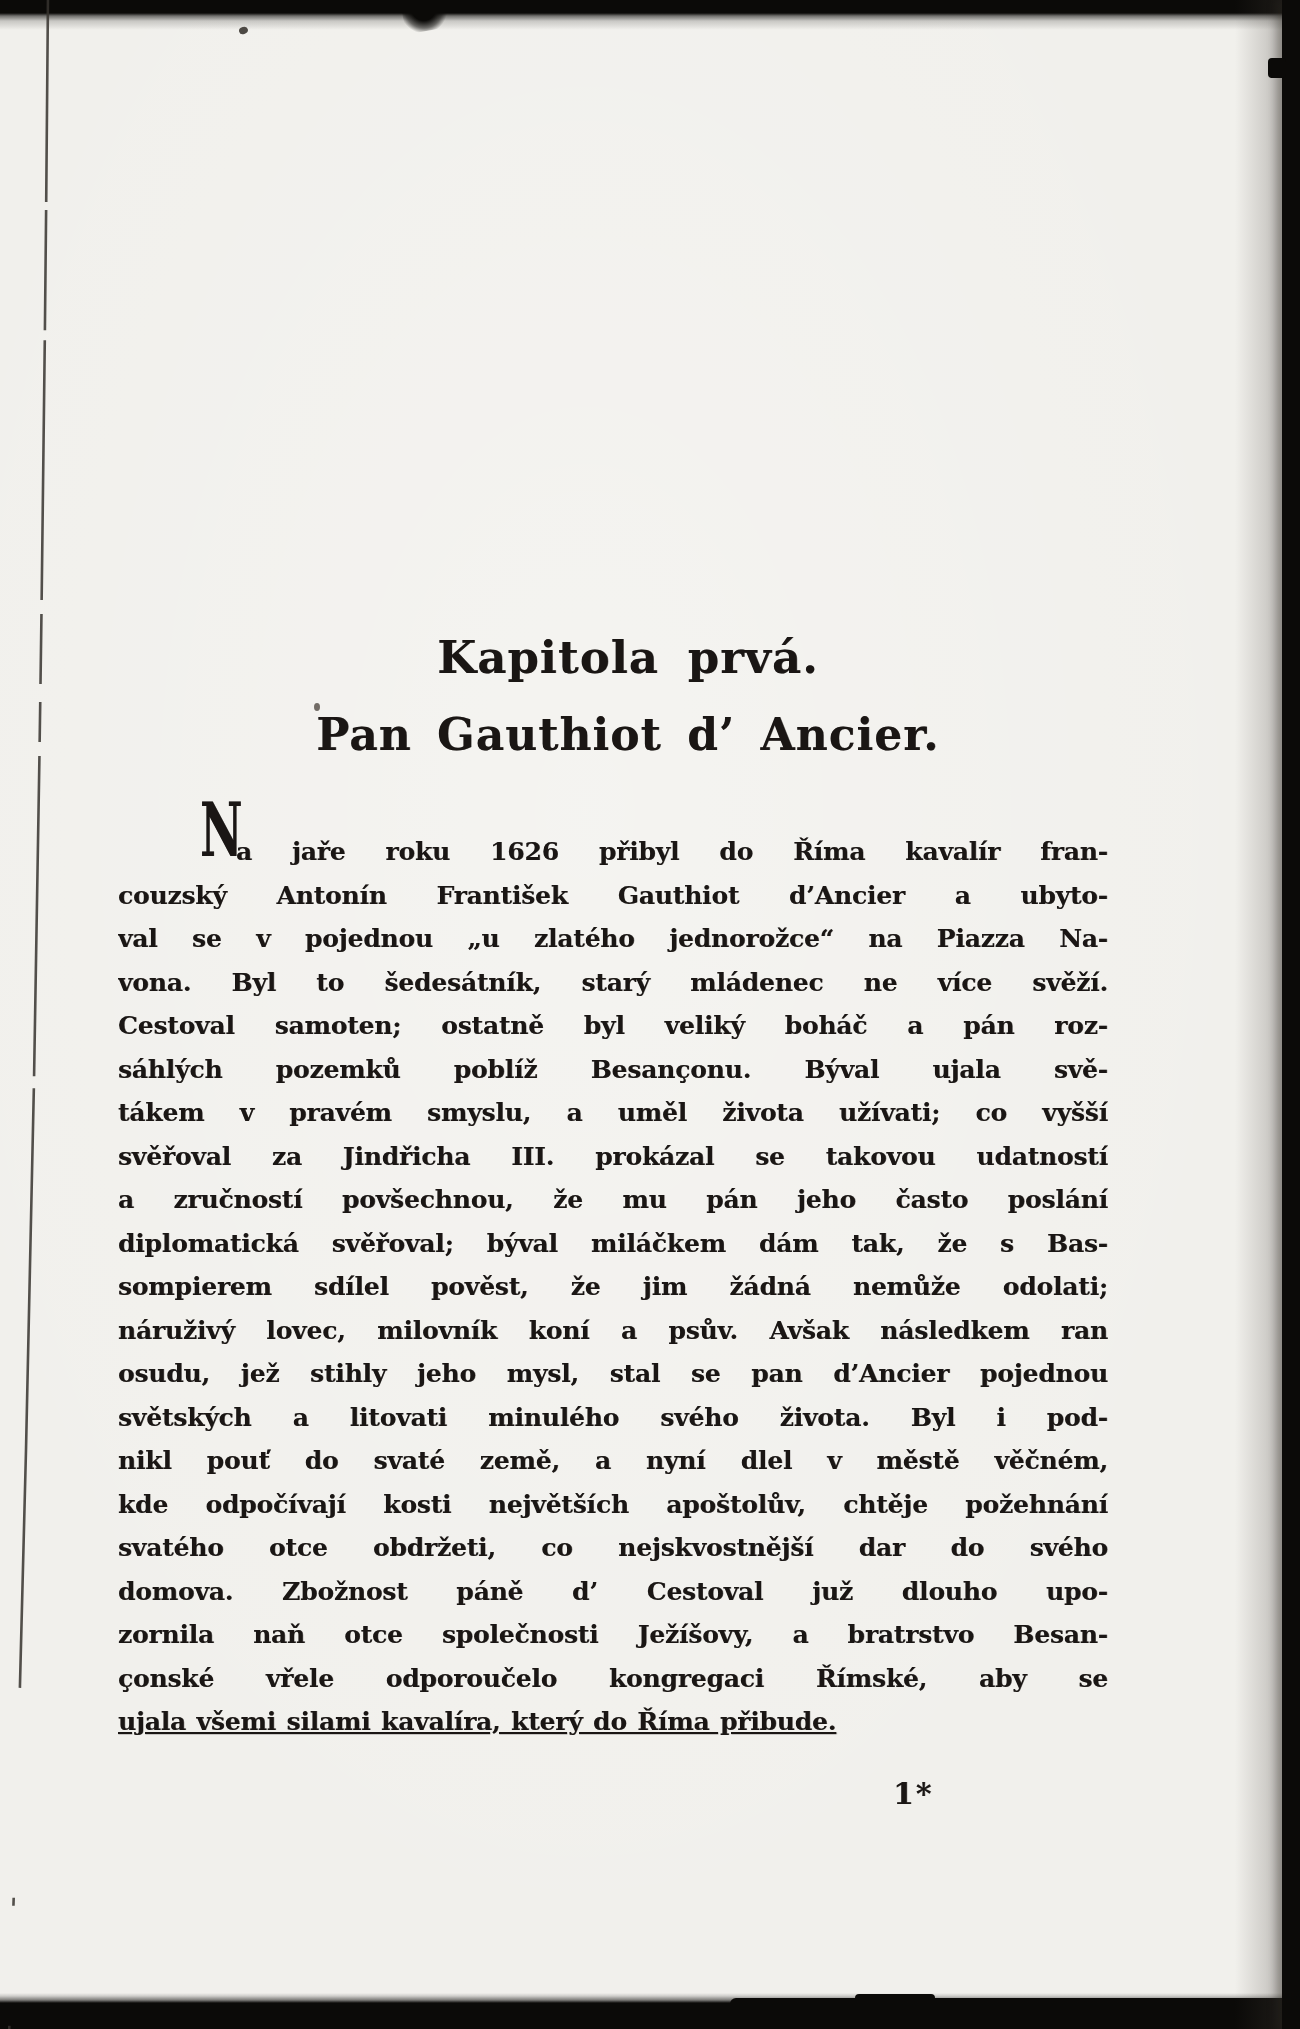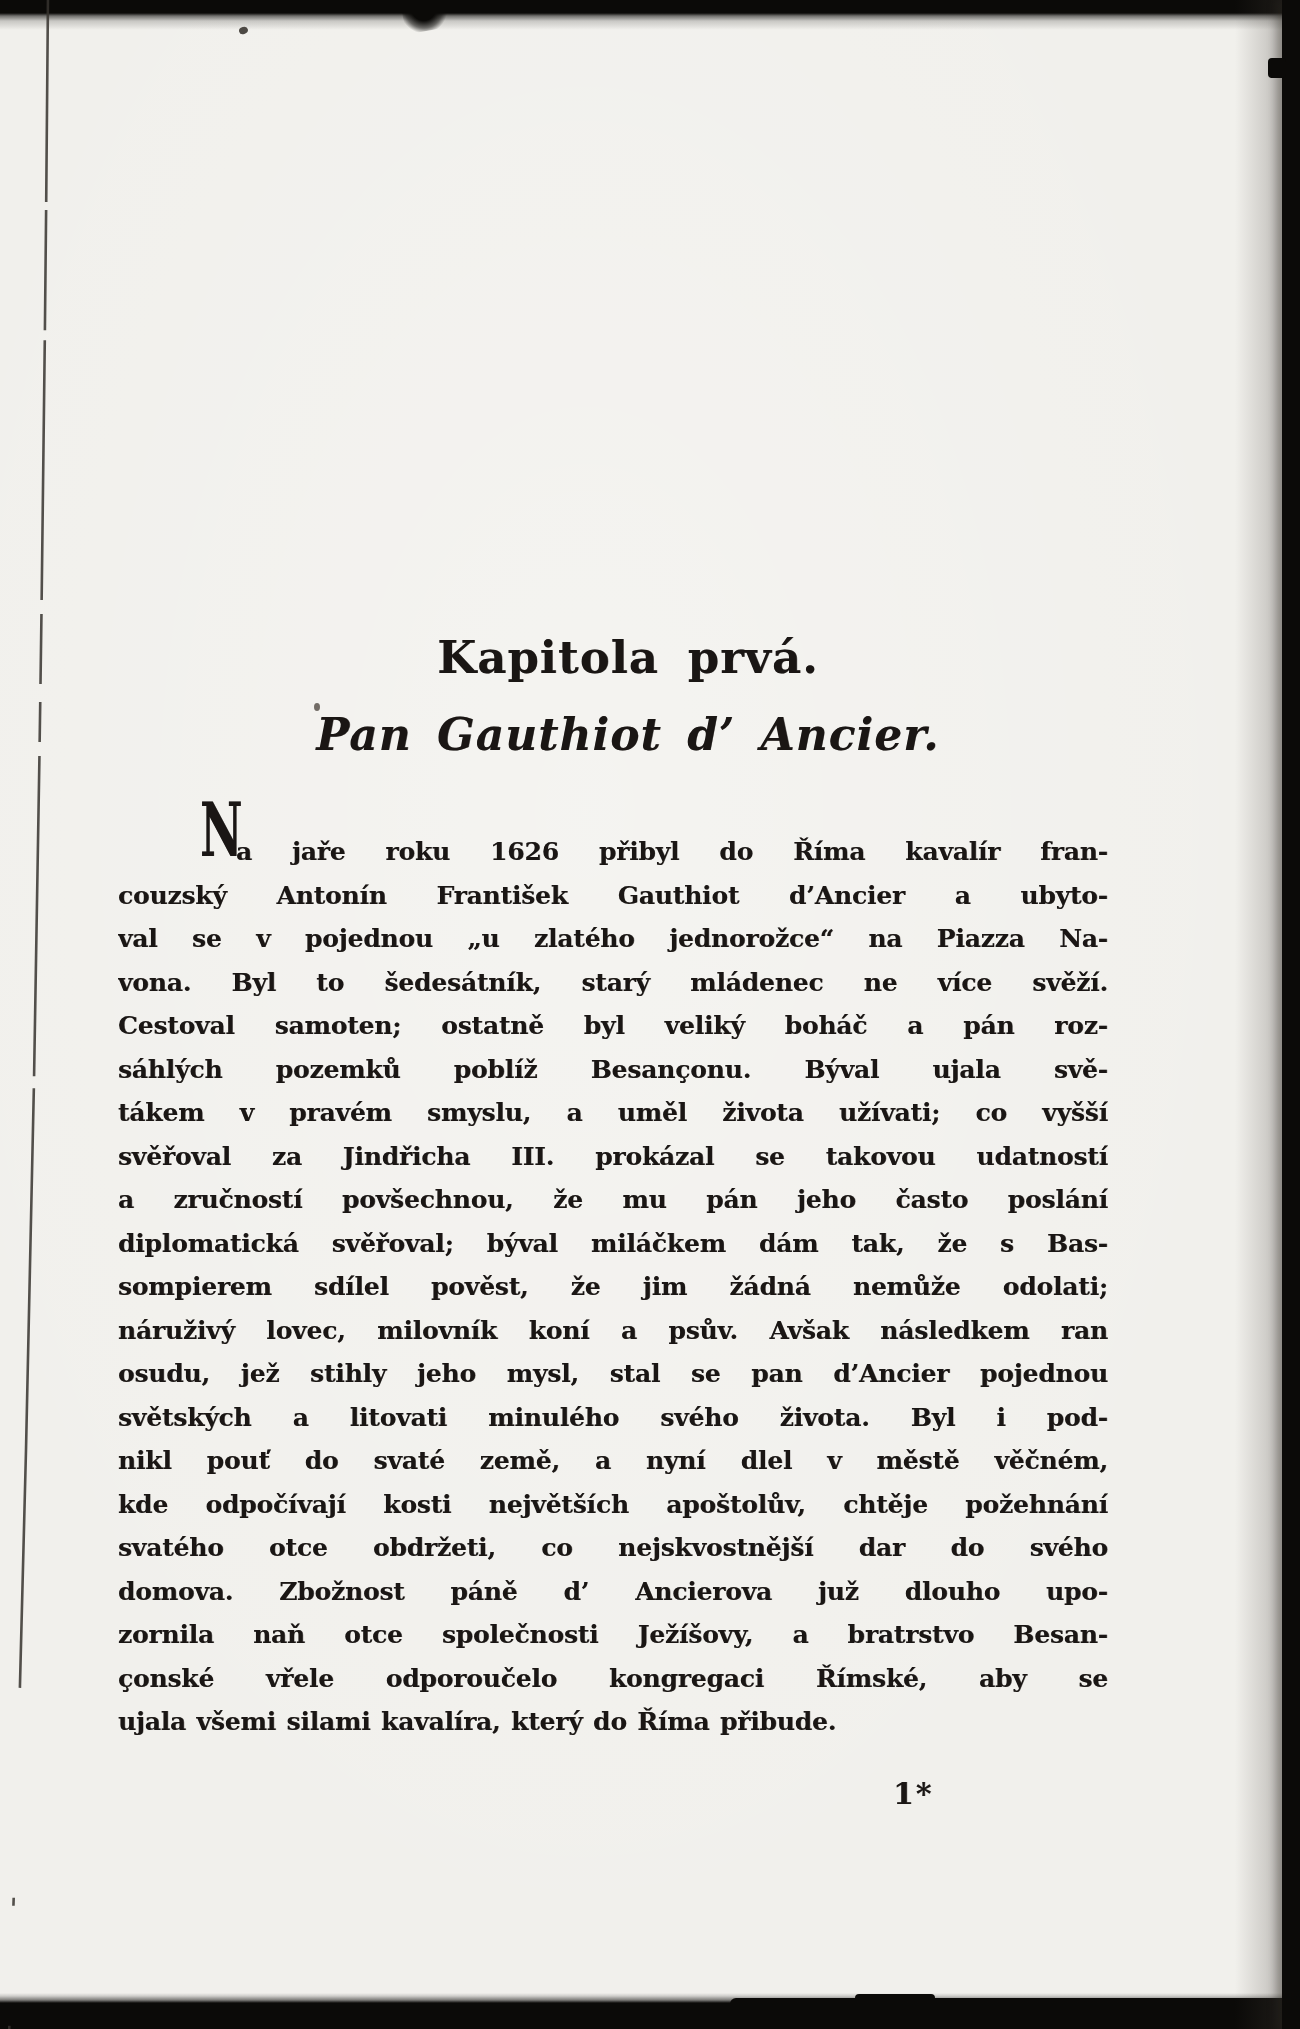--- a/index.html
+++ b/index.html
@@ -64,32 +64,32 @@
   .speck-c{left:325px;top:721px;width:5px;height:6px;background:#736d64;opacity:.8;}
   
   .fold-line{position:absolute;left:0;top:0;pointer-events:none;}
   
   .ink{color:var(--ink);text-shadow:0.4px 0.4px 0.6px rgba(26,22,20,0.5);}
   .heading, .subheading{
     position:absolute;left:118px;width:990px;
     text-align:center;font-weight:bold;margin:15px;
   }
   .heading{top:616px;font-size:45px;letter-spacing:1px;word-spacing:12px;}
-  .subheading{top:694px;font-size:44px;letter-spacing:1px;word-spacing:9px;font-style:italic;}
+  .subheading{top:694px;font-size:44px;letter-spacing:1px;word-spacing:9px;}
   .body-text{
     position:absolute;left:118px;top:830px;width:990px;
     font-size:25px;font-weight:bold;letter-spacing:-0.2px;word-spacing:2px;
   }
   .jline{
     height:43.5px;line-height:43.5px;
     text-align:justify;overflow:hidden;white-space:normal;
   }
   .jline::after{content:"";display:inline-block;width:100%;height:0;}
   .jline.first{text-indent:118px;}
-  .jline.last{text-align:left;}
+  .jline.last{text-align:left;text-decoration:underline;}
   .jline.last::after{width:0;}
   .drop-cap{
     position:absolute;left:200px;top:793px;
     font-size:74px;line-height:1;font-weight:bold;
     transform:scaleX(0.63);transform-origin:0 0;
   }
   .signature-mark{
     position:absolute;left:893px;top:1776px;
     font-size:30px;font-weight:bold;letter-spacing:2px;
   }
@@ -132,20 +132,20 @@
       <div class="jline">svěřoval za Jindřicha III. prokázal se takovou udatností</div>
       <div class="jline">a zručností povšechnou, že mu pán jeho často poslání</div>
       <div class="jline">diplomatická svěřoval; býval miláčkem dám tak, že s Bas-</div>
       <div class="jline">sompierem sdílel pověst, že jim žádná nemůže odolati;</div>
       <div class="jline">náruživý lovec, milovník koní a psův. Avšak následkem ran</div>
       <div class="jline">osudu, jež stihly jeho mysl, stal se pan d’Ancier pojednou</div>
       <div class="jline">světských a litovati minulého svého života. Byl i pod-</div>
       <div class="jline">nikl pouť do svaté země, a nyní dlel v městě věčném,</div>
       <div class="jline">kde odpočívají kosti největších apoštolův, chtěje požehnání</div>
       <div class="jline">svatého otce obdržeti, co nejskvostnější dar do svého</div>
-      <div class="jline">domova. Zbožnost páně d’ Ancierova juž dlouho upo-</div>
+      <div class="jline">domova. Zbožnost páně d’ Cestoval juž dlouho upo-</div>
       <div class="jline">zornila naň otce společnosti Ježíšovy, a bratrstvo Besan-</div>
       <div class="jline">çonské vřele odporoučelo kongregaci Římské, aby se</div>
       <div class="jline last">ujala všemi silami kavalíra, který do Říma přibude.</div>
     </div>
 
   <div class="signature-mark ink">1*</div>
 </div>
 
 </body></html>

